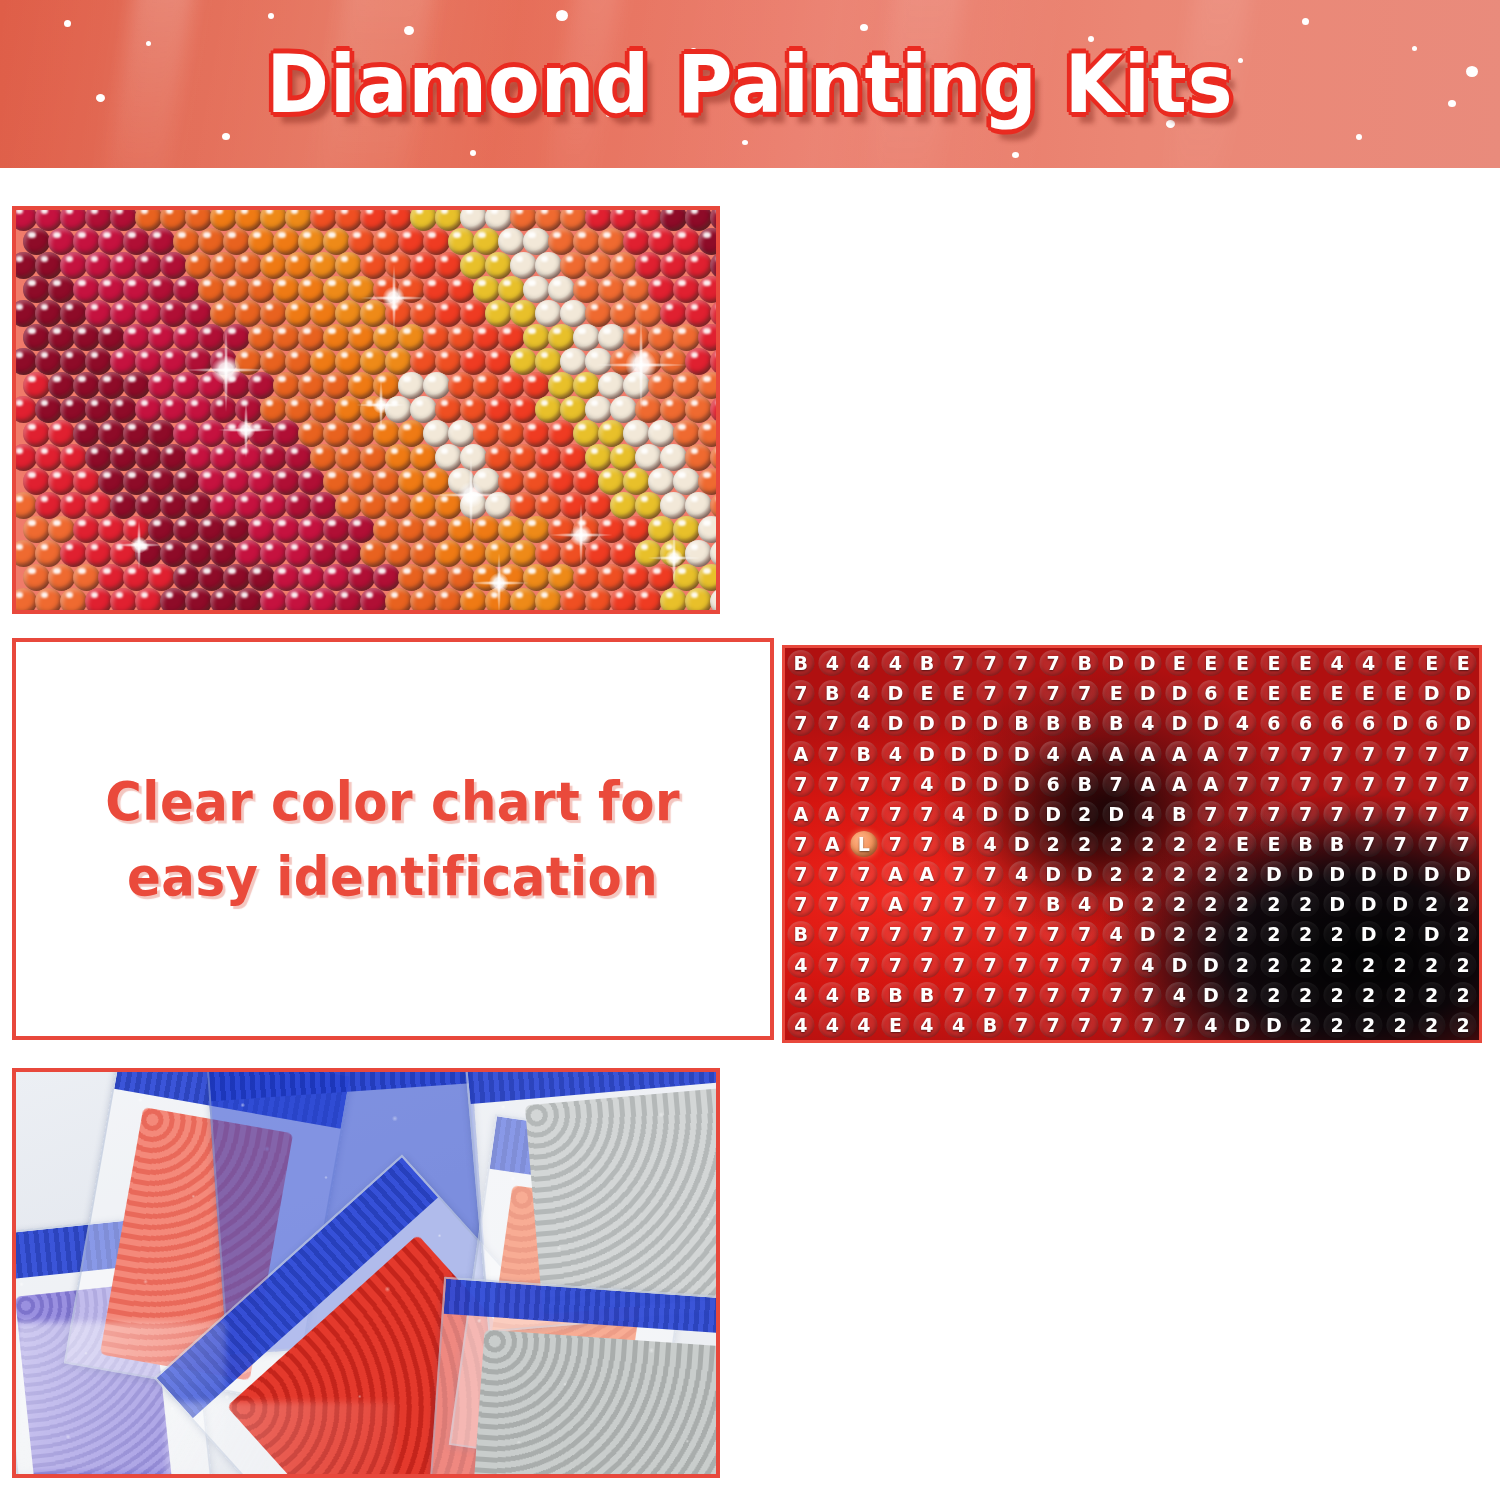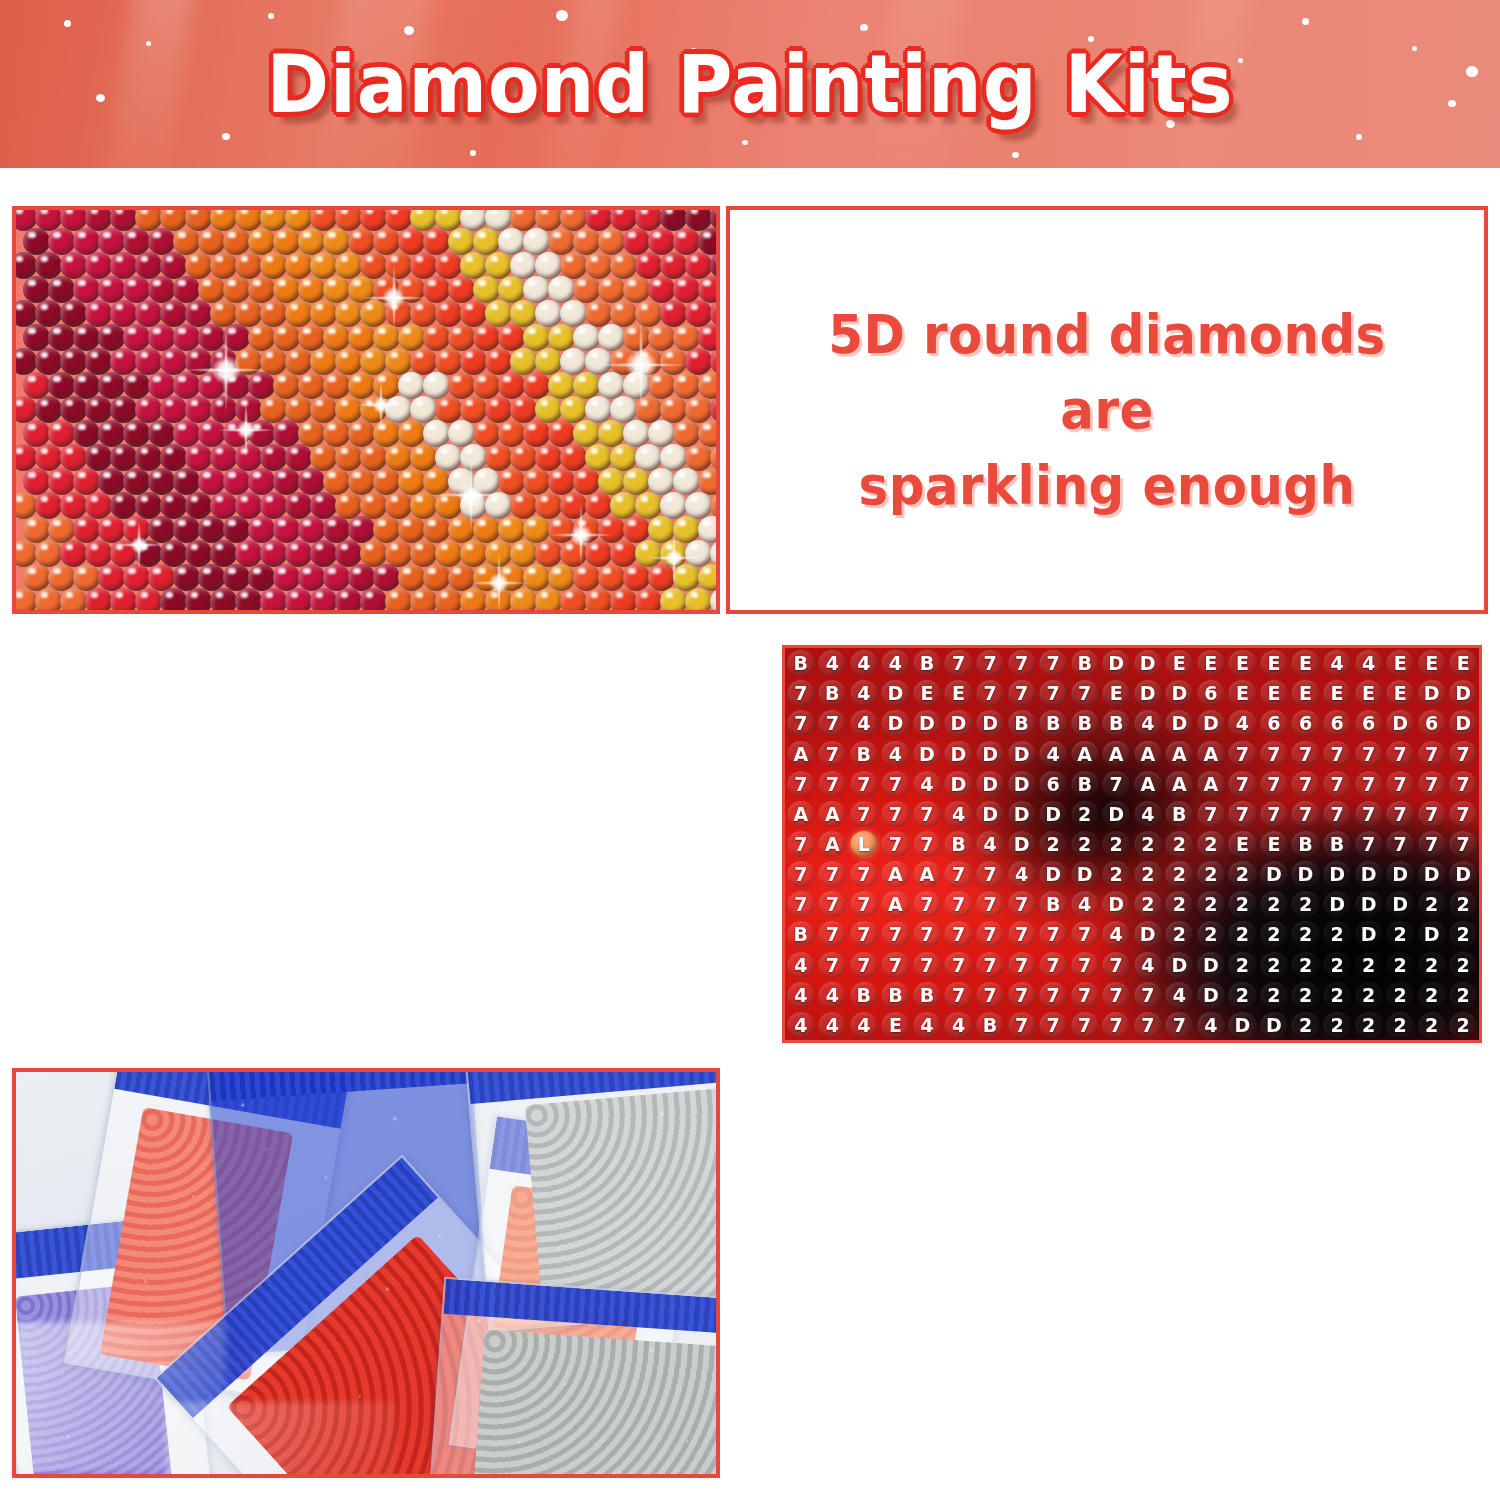--- a/index.html
+++ b/index.html
@@ -826,27 +826,27 @@
           <s></s>
         </div>
       <div class="star" style="left:620px;top:310px;width:75px;height:75px;">
           <i></i>
           <b></b>
           <s></s>
         </div>
     </div>
   </div>
 
-  <div class="cell textcell" style="left:726px;top:206px;width:762px;height:408px;">
+
+  <div class="cell textcell" style="left:12px;top:638px;width:762px;height:402px;">
     <div class="feature-text">
-      <div>5D round diamonds are</div>
-      <div>sparkling enough</div>
+      <div>Clear color chart for</div>
+      <div>easy identification</div>
     </div>
   </div>
-
 
   <div class="cell" style="left:782px;top:645px;width:700px;height:398px;border-width:3px;">
     <div class="chartwrap">
       <div class="chart-grid" id="symgrid" style="grid-template-columns: repeat(22, 1fr); grid-template-rows: repeat(13, 1fr);">
           <div class="sym" style="font-size: 19px;">
             <div class="disc"></div>
             <span>B</span>
           </div>
           <div class="sym" style="font-size: 19px;">
             <div class="disc"></div>

